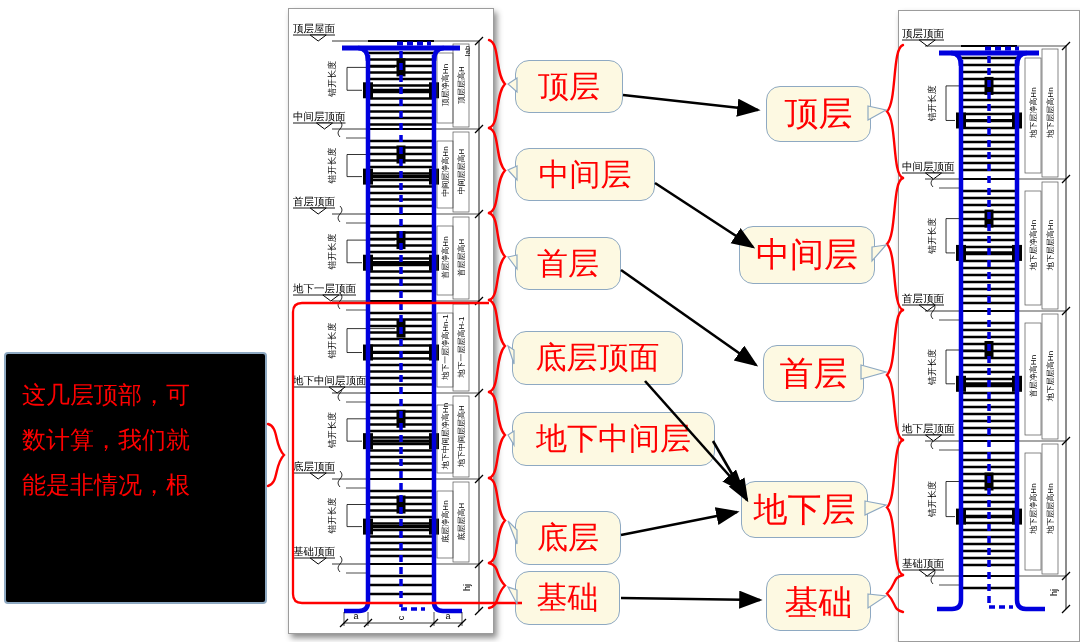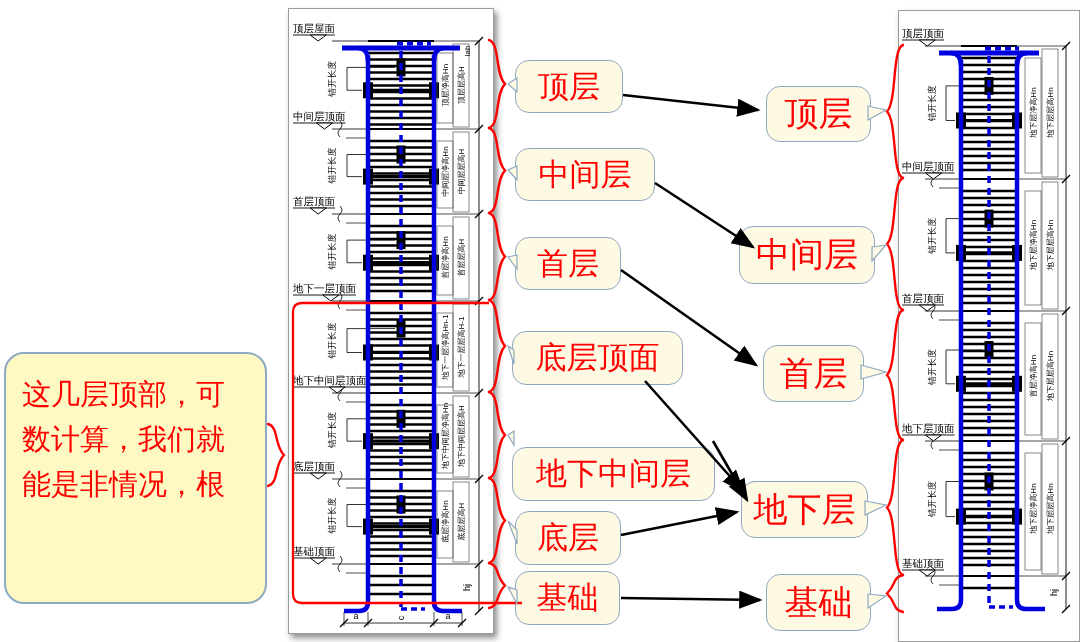--- a/index.html
+++ b/index.html
@@ -7,22 +7,22 @@
           font-family:"Liberation Sans",sans-serif;}
   .panel{position:absolute;background:#fff;border:1.4px solid #9c9c9c;
          box-shadow:3px 4px 6px rgba(0,0,0,.45);z-index:1;}
   .panel svg{position:absolute;left:0;top:0;}
   .callout{position:absolute;display:flex;align-items:center;justify-content:center;
            background:#FDF9E2;border:1.7px solid #8EA9C2;border-radius:14px;
            color:#FF0000;white-space:nowrap;z-index:4;}
   .mid{font-size:31px;}
   .rgt{font-size:34px;}
   .bubble{position:absolute;left:4px;top:352px;width:263px;height:252px;box-sizing:border-box;
-          background:#fef9c3;border:2px solid #8EA9C2;border-radius:20px;
-          padding:18px 14px 0 16px;color:#FF0000;font-size:29px;line-height:45px;z-index:4;}
+          background:#000000;border:2px solid #8EA9C2;border-radius:4px;
+          padding:18px 14px 0 16px;color:#FF0000;font-size:24px;line-height:45px;z-index:4;}
   .overlay{position:absolute;left:0;top:0;z-index:6;pointer-events:none;}
 </style>
 </head>
 <body>
 
 <div class="canvas">
 
   <div class="bubble">
     <div>这几层顶部，可</div>
     <div>数计算，我们就</div>
@@ -443,21 +443,21 @@
     </div>
   <div class="callout mid" style="left:515px;top:148px;width:138px;height:51px;">
       <span>中间层</span>
     </div>
   <div class="callout mid" style="left:515px;top:237px;width:104px;height:51px;">
       <span>首层</span>
     </div>
   <div class="callout mid" style="left:512px;top:331px;width:169px;height:52px;">
       <span>底层顶面</span>
     </div>
-  <div class="callout mid" style="left:512px;top:412px;width:201px;height:52px;margin-top:35px;">
+  <div class="callout mid" style="left:512px;top:412px;width:201px;height:52px;">
       <span>地下中间层</span>
     </div>
   <div class="callout mid" style="left:515px;top:511px;width:104px;height:52px;">
       <span>底层</span>
     </div>
   <div class="callout mid" style="left:515px;top:571px;width:103px;height:52px;">
       <span>基础</span>
     </div>
 
   <div class="callout rgt" style="left:766px;top:86px;width:103px;height:54px;">

